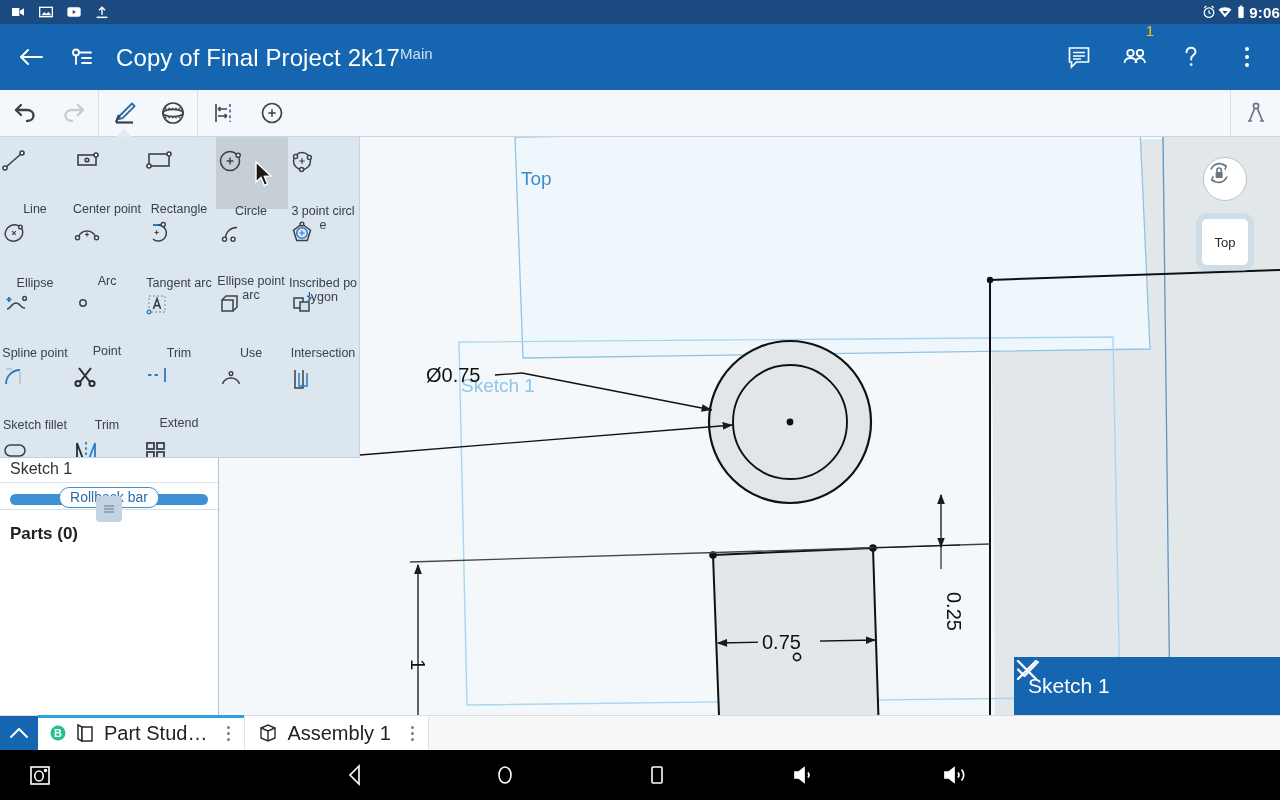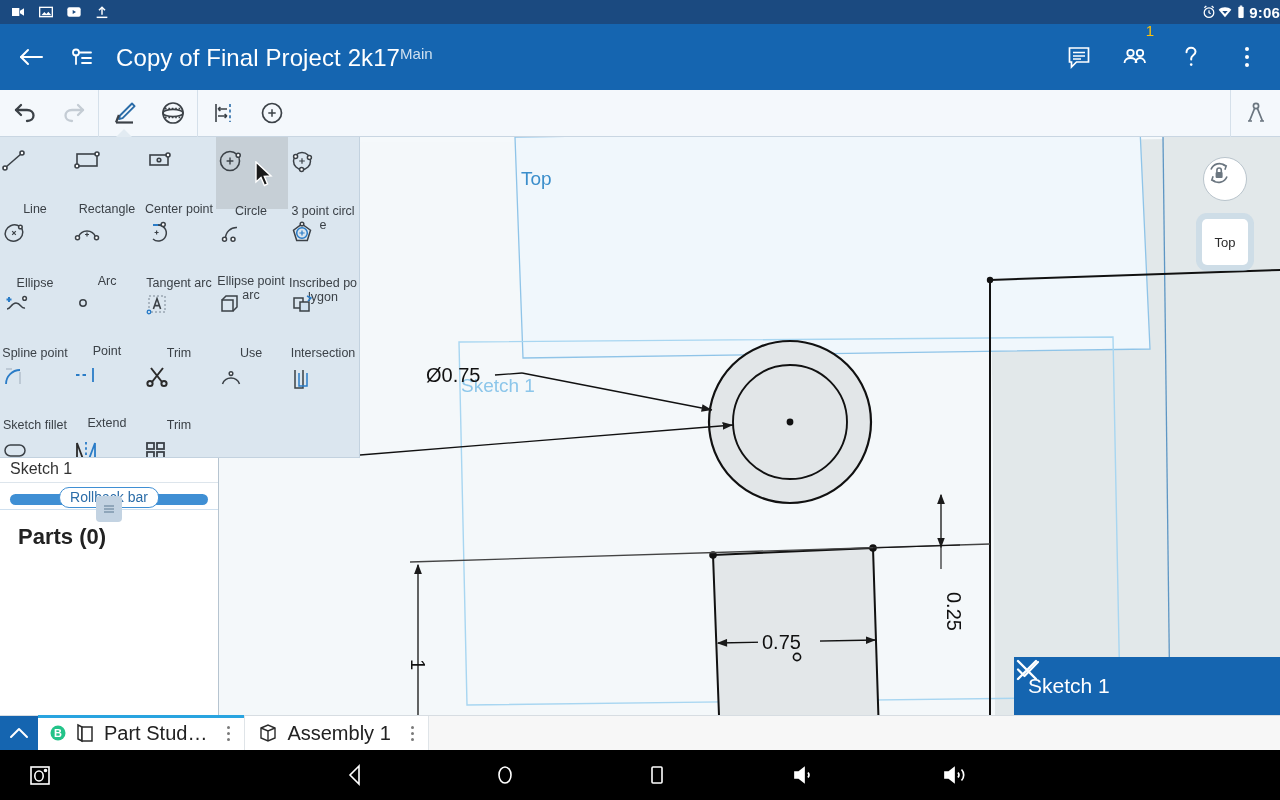--- a/index.html
+++ b/index.html
@@ -104,21 +104,21 @@
   .rollback-pill{
     position:absolute; left:50%; transform:translateX(-50%); top:4px;
     background:#fff; border:1px solid #3f8fd4; border-radius:10px;
     padding:1px 10px 2px; font-size:14px; color:#2a6ca8; white-space:nowrap;
   }
   .rollback-grip{
     position:absolute; left:50%; margin-left:-13px; top:13px; width:26px;height:26px;
     background:#c3d3e2; border-radius:4px; display:flex;align-items:center;justify-content:center;
   }
   .rollback-grip i{ display:block;width:10px;height:1.5px;background:#8fa6ba;margin:1.5px 0;}
-  .parts-head{ padding:14px 0 0 18px; font-size:22px; font-weight:bold; color:#222; }
+  .parts-head{ padding:14px 0 0 10px; font-size:17px; font-weight:bold; color:#222; }
 
   
   .palette{
     position:absolute; left:0; top:137px; width:360px; height:321px;
     background:#dbe6ef; border-right:1px solid #c3d2df; border-bottom:1px solid #c3d2df;
     overflow:hidden;
   }
   .pal-grid{ display:grid; grid-template-columns:repeat(5,72px); }
   .pal-cell{
     height:72px; display:flex; flex-direction:column; align-items:flex-start; justify-content:flex-start;
@@ -447,37 +447,37 @@
               <circle cx="5" cy="20" r="2" fill="#fff"></circle>
               <circle cx="22" cy="5" r="2" fill="#fff"></circle>
             </svg>
           </span>
         <span class="pal-lbl">Line</span>
       </div>
 
       <div class="pal-cell">
         <span class="pal-ico">
             <svg width="30" height="24" viewBox="0 0 30 24" fill="none" stroke="#3b4147" stroke-width="1.6">
+              <rect x="6" y="7" width="18" height="10"></rect>
+              <circle cx="15" cy="12" r="1.8"></circle>
+              <circle cx="24" cy="7" r="2" fill="#fff"></circle>
+            </svg>
+          </span>
+        <span class="pal-lbl">Center point</span>
+      </div>
+
+      <div class="pal-cell">
+        <span class="pal-ico">
+            <svg width="30" height="24" viewBox="0 0 30 24" fill="none" stroke="#3b4147" stroke-width="1.6">
               <rect x="5" y="6" width="20" height="12"></rect>
               <circle cx="5" cy="18" r="2" fill="#fff"></circle>
               <circle cx="25" cy="6" r="2" fill="#fff"></circle>
             </svg>
           </span>
         <span class="pal-lbl">Rectangle</span>
-      </div>
-
-      <div class="pal-cell">
-        <span class="pal-ico">
-            <svg width="30" height="24" viewBox="0 0 30 24" fill="none" stroke="#3b4147" stroke-width="1.6">
-              <rect x="6" y="7" width="18" height="10"></rect>
-              <circle cx="15" cy="12" r="1.8"></circle>
-              <circle cx="24" cy="7" r="2" fill="#fff"></circle>
-            </svg>
-          </span>
-        <span class="pal-lbl">Center point</span>
       </div>
 
       <div class="pal-cell sel">
         <span class="pal-ico">
             <svg width="28" height="26" viewBox="0 0 28 26" fill="none" stroke="#3b4147" stroke-width="1.6">
               <circle cx="14" cy="13" r="9.5"></circle>
               <path d="M14 9.6v6.8M10.6 13h6.8" stroke-width="1.4"></path>
               <circle cx="22.2" cy="7.2" r="2" fill="#fff"></circle>
             </svg>
           </span>
@@ -620,37 +620,37 @@
               <path d="M6 5h6" stroke="#b9c6d2"></path>
               <path d="M20 20V8" stroke="#b9c6d2"></path>
               <path d="M6 20A14 14 0 0 1 20 6" stroke="#2a7cc7"></path>
             </svg>
           </span>
         <span class="pal-lbl">Sketch fillet</span>
       </div>
 
       <div class="pal-cell">
         <span class="pal-ico">
-            <svg width="28" height="22" viewBox="0 0 28 22" fill="none" stroke="#2a7cc7" stroke-width="1.8">
-              <path d="M4 11h12" stroke-dasharray="3.5 3"></path>
-              <path d="M21 4v14"></path>
-            </svg>
-          </span>
-        <span class="pal-lbl">Extend</span>
-      </div>
-
-      <div class="pal-cell">
-        <span class="pal-ico">
             <svg width="26" height="24" viewBox="0 0 26 24" fill="none" stroke="#2b2b2b" stroke-width="2">
               <path d="M7 4l11 14M19 4L8 18"></path>
               <circle cx="6" cy="19.5" r="2.6"></circle>
               <circle cx="20" cy="19.5" r="2.6"></circle>
             </svg>
           </span>
         <span class="pal-lbl">Trim</span>
+      </div>
+
+      <div class="pal-cell">
+        <span class="pal-ico">
+            <svg width="28" height="22" viewBox="0 0 28 22" fill="none" stroke="#2a7cc7" stroke-width="1.8">
+              <path d="M4 11h12" stroke-dasharray="3.5 3"></path>
+              <path d="M21 4v14"></path>
+            </svg>
+          </span>
+        <span class="pal-lbl">Extend</span>
       </div>
 
       <div class="pal-cell">
         <span class="pal-ico">
             <svg width="30" height="22" viewBox="0 0 30 22" fill="none" stroke="#3b4147" stroke-width="1.5">
               <path d="M6.5 16A9 9 0 0 1 23.5 16"></path>
               <circle cx="15" cy="5.6" r="1.8" fill="#fff"></circle>
             </svg>
           </span>
         <span class="pal-lbl"></span>

